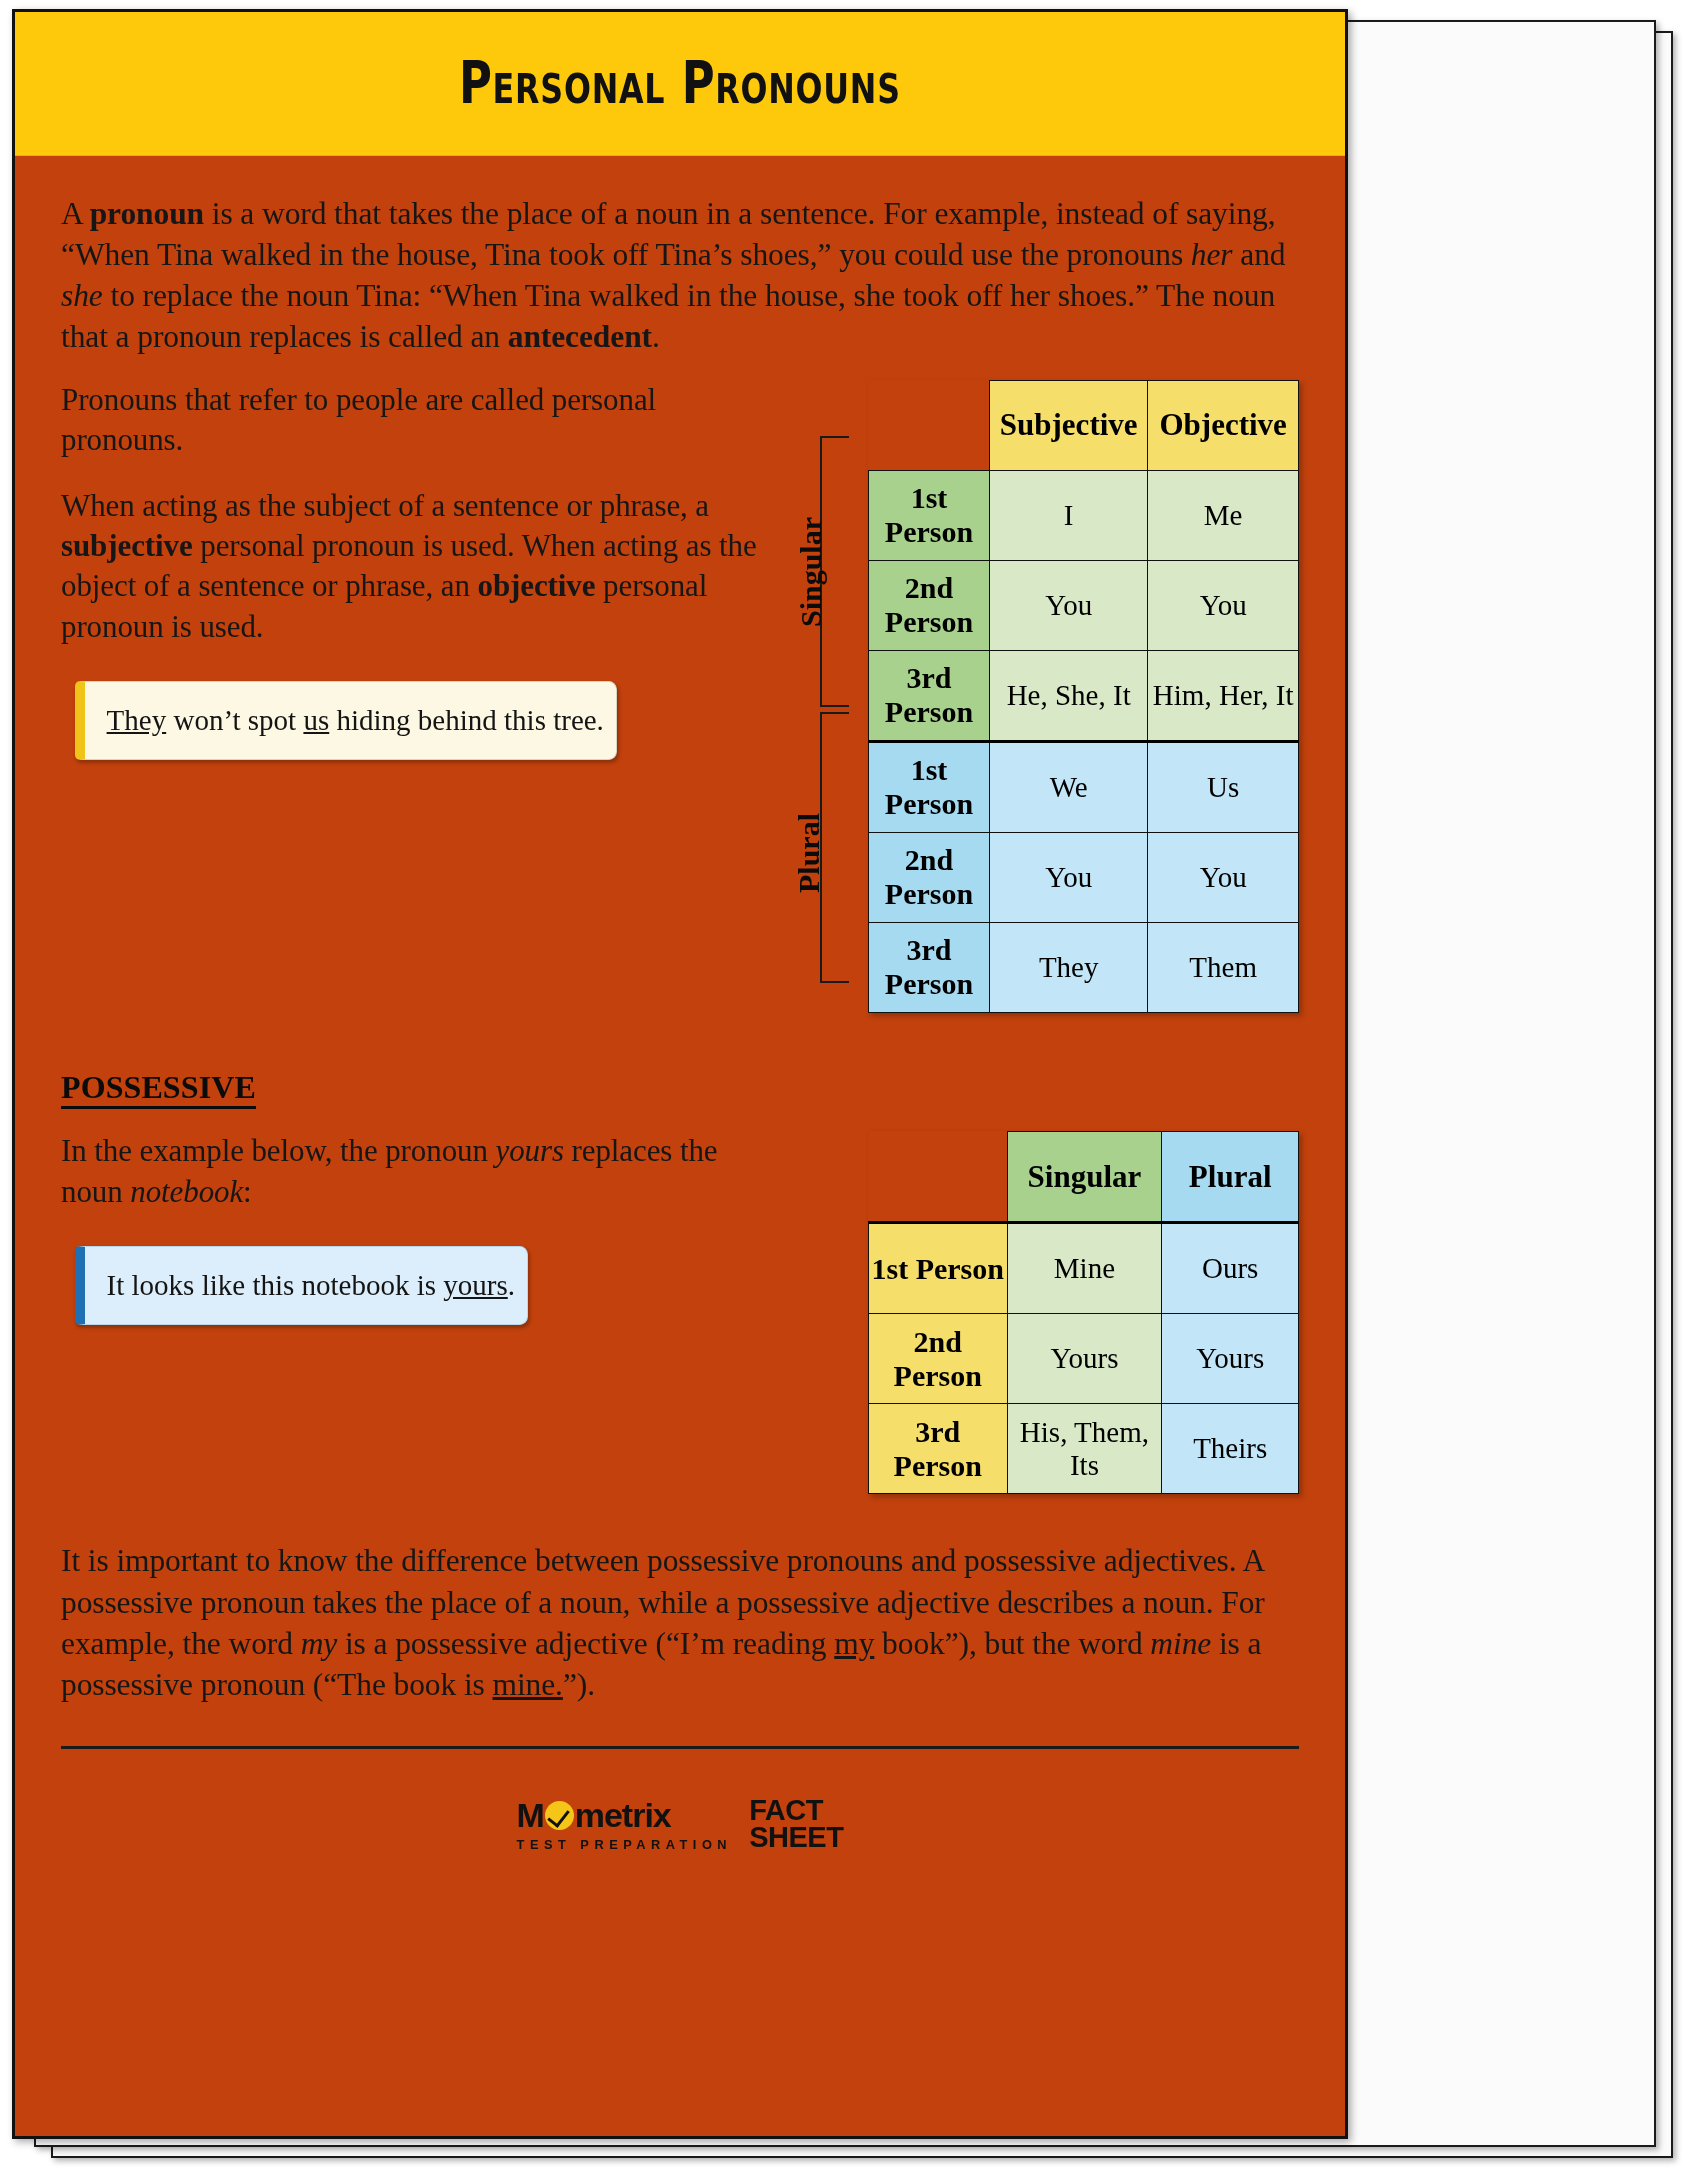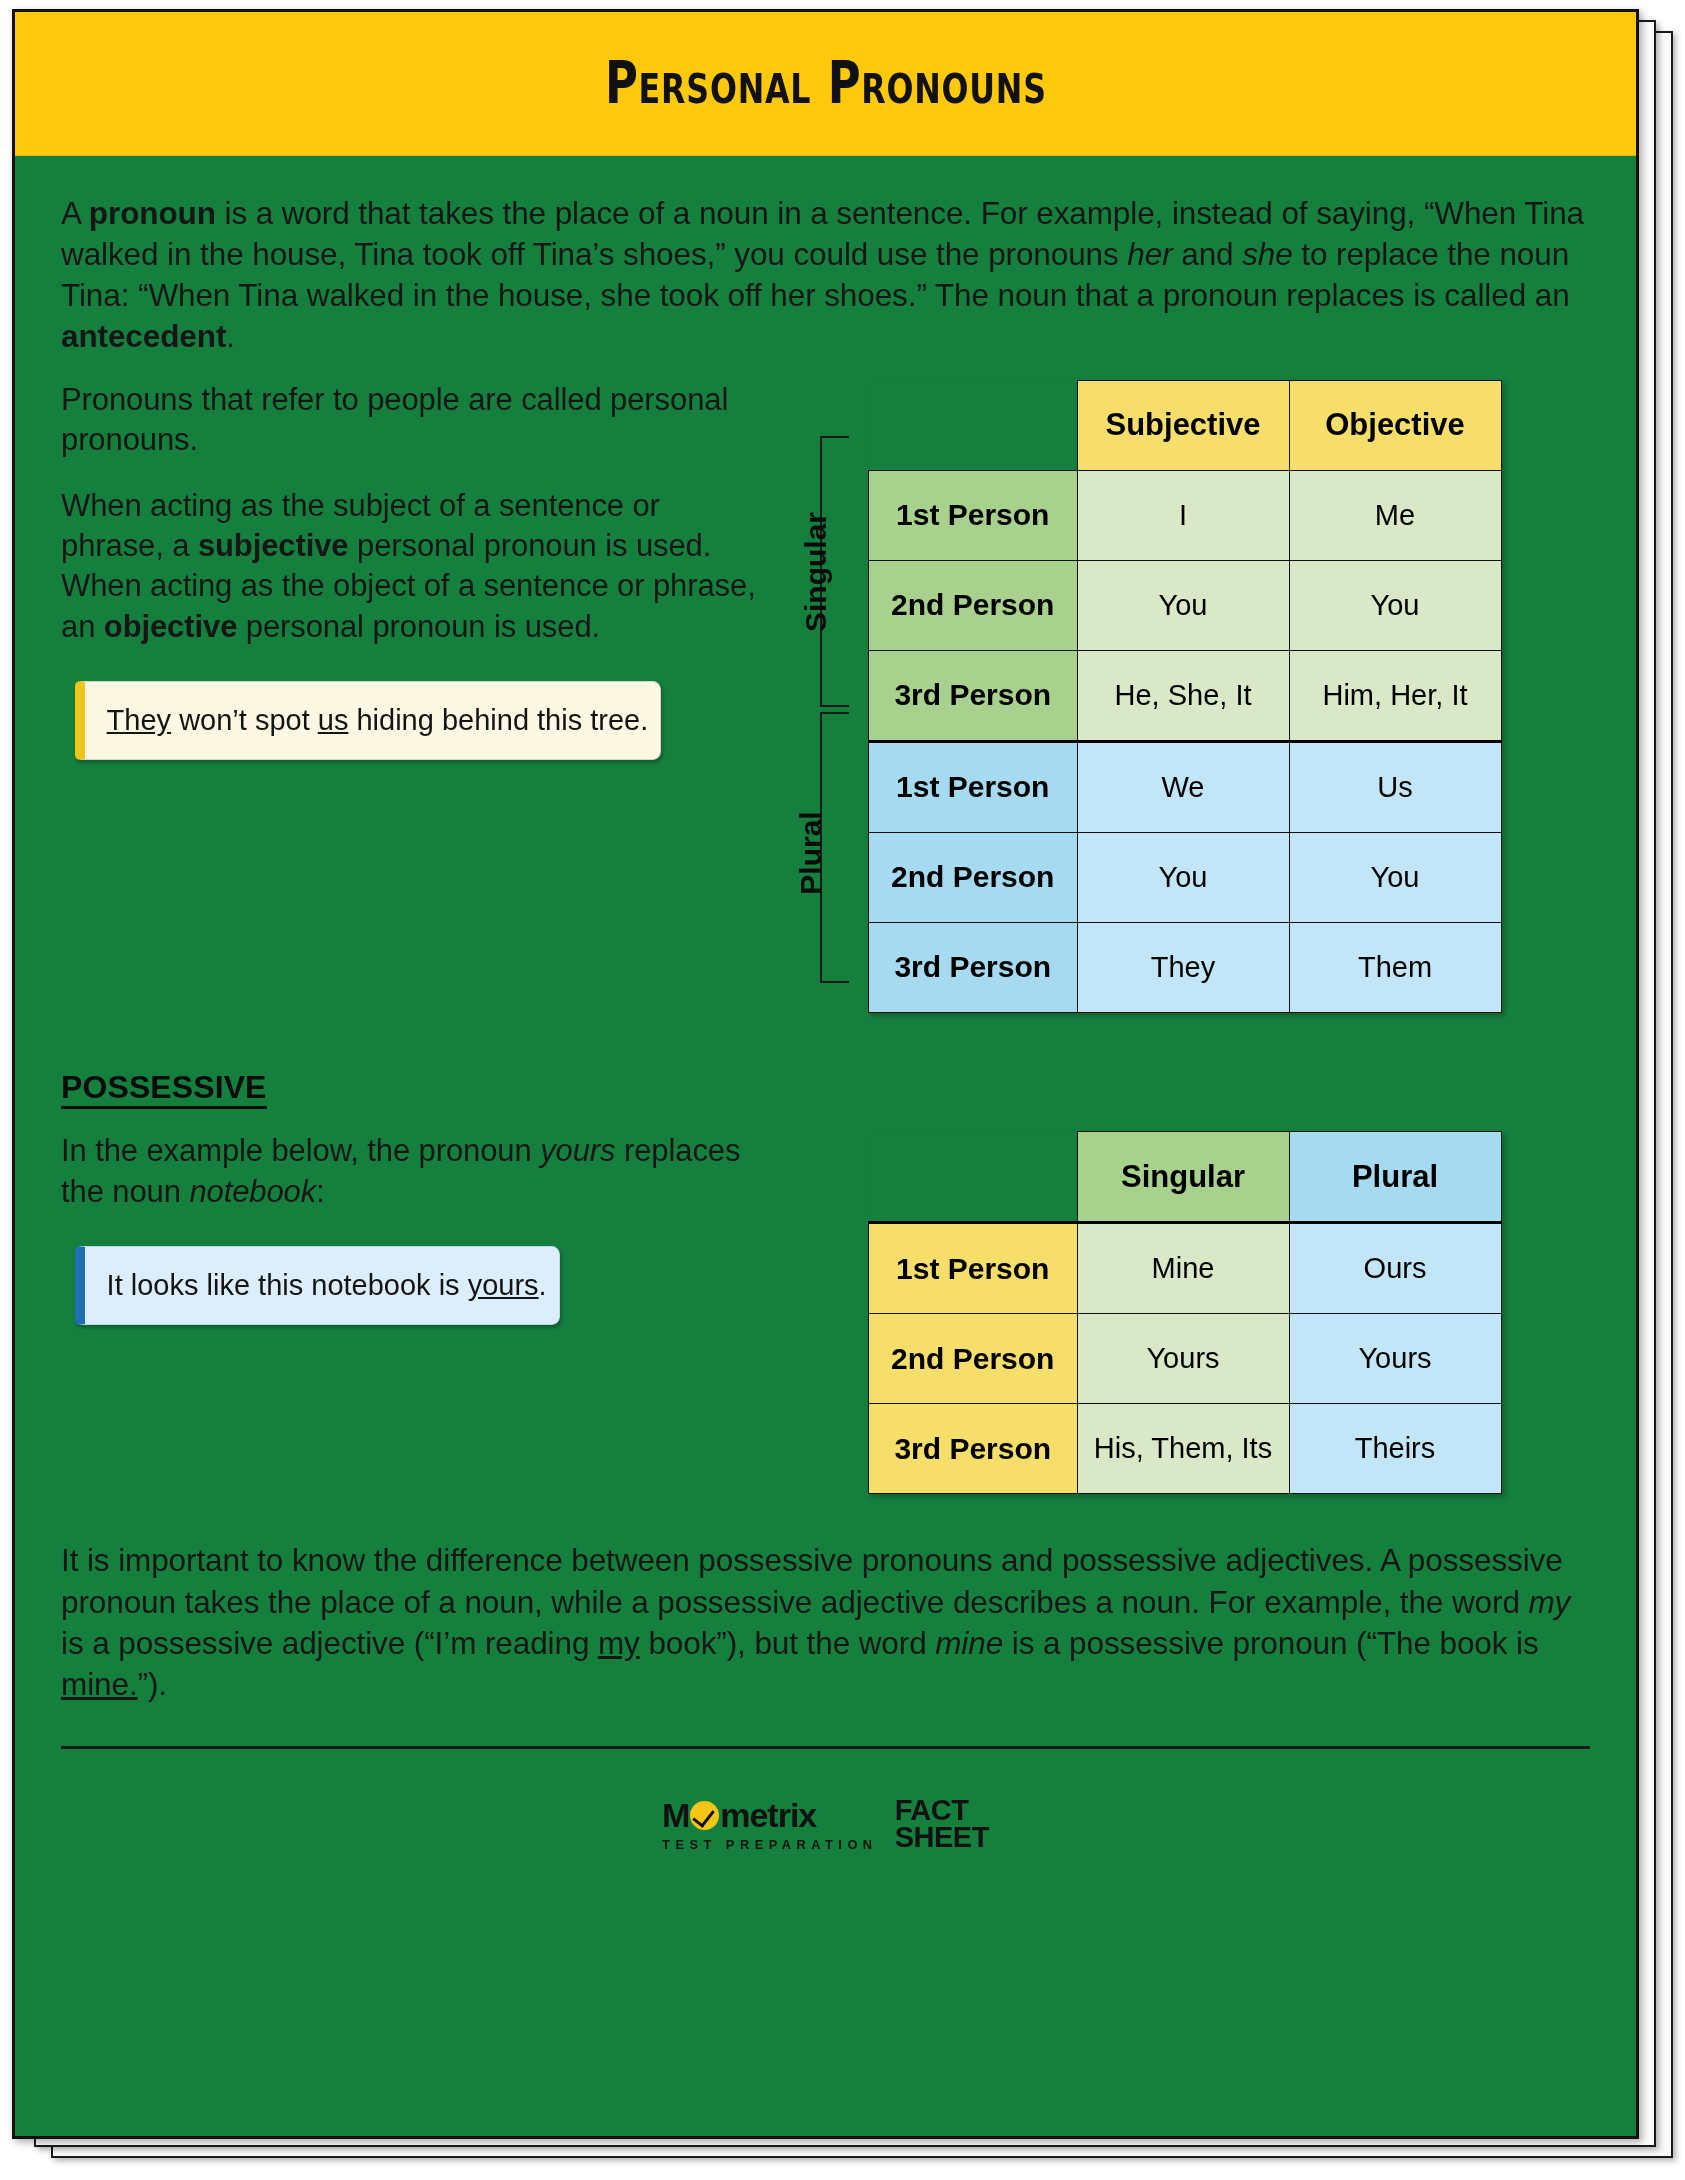--- a/index.html
+++ b/index.html
@@ -26,23 +26,23 @@
     border: 2.6px solid #1a1a1a;
     box-shadow: 2.6px 2.6px 6px rgba(0,0,0,0.30);
   }
   .sheet-back.b2 { left: 51px;  top: 31px;  width: 1618px; height: 2123px; }
   .sheet-back.b1 { left: 34px;  top: 20.4px;  width: 1618px; height: 2123px; }
 
   .sheet {
     position: absolute;
     left: 12px;
     top: 8.5px;
-    width: 1627px;
+    width: 1336px;
     height: 2130px;
-    background: #15803d;
+    background: #c2410c;
     border: 3.4px solid #111111;
     box-shadow: 3.4px 3.4px 7.7px rgba(0,0,0,0.33);
     box-sizing: border-box;
     overflow: hidden;
   }
 
   
   .banner {
     background: #FFC90B;
     height: 143px;
@@ -59,20 +59,21 @@
     color: #111111;
     font-variant: small-caps;
     text-transform: capitalize;
     transform: scaleX(0.86);
   }
 
   
   .content {
     padding: 37px 46px 0 46px;
     position: relative;
+    font-family: Liberation Serif, serif;
   }
 
   p.para {
     font-size: 31.5px;
     line-height: 1.31;
     color: #161616;
     margin: 0 0 22px 0;
     letter-spacing: -0.1px;
   }
   p.para b { font-weight: bold; }

